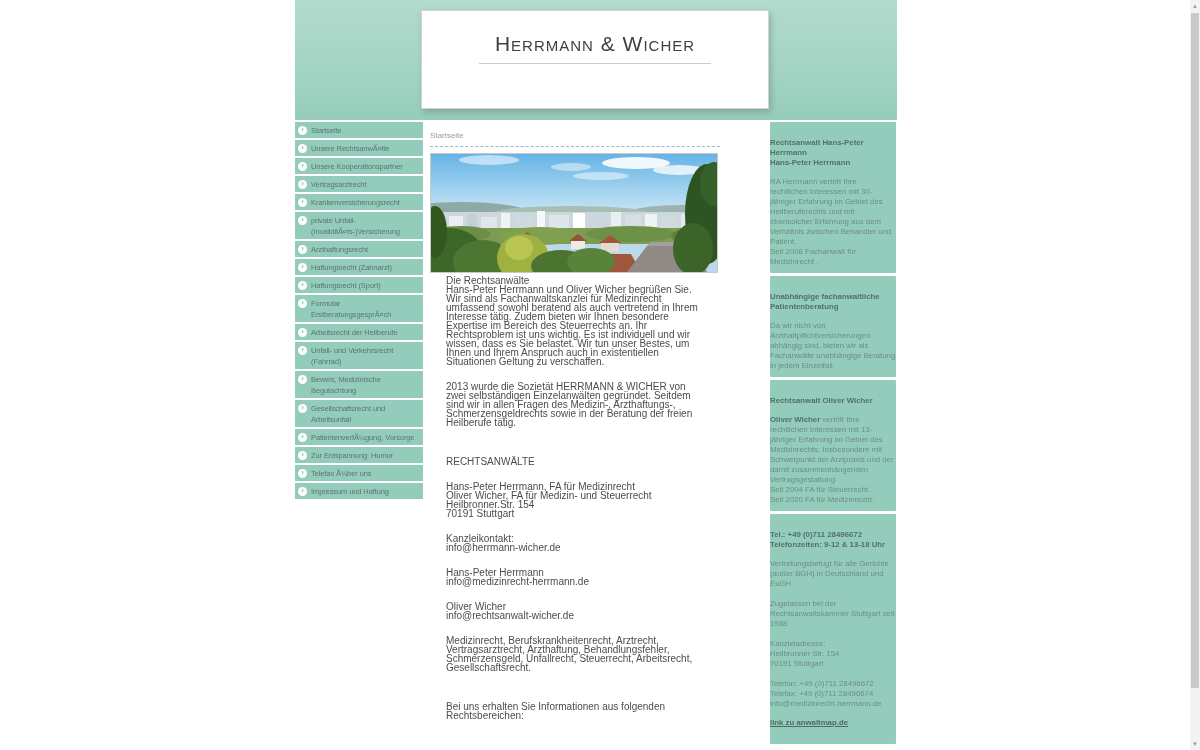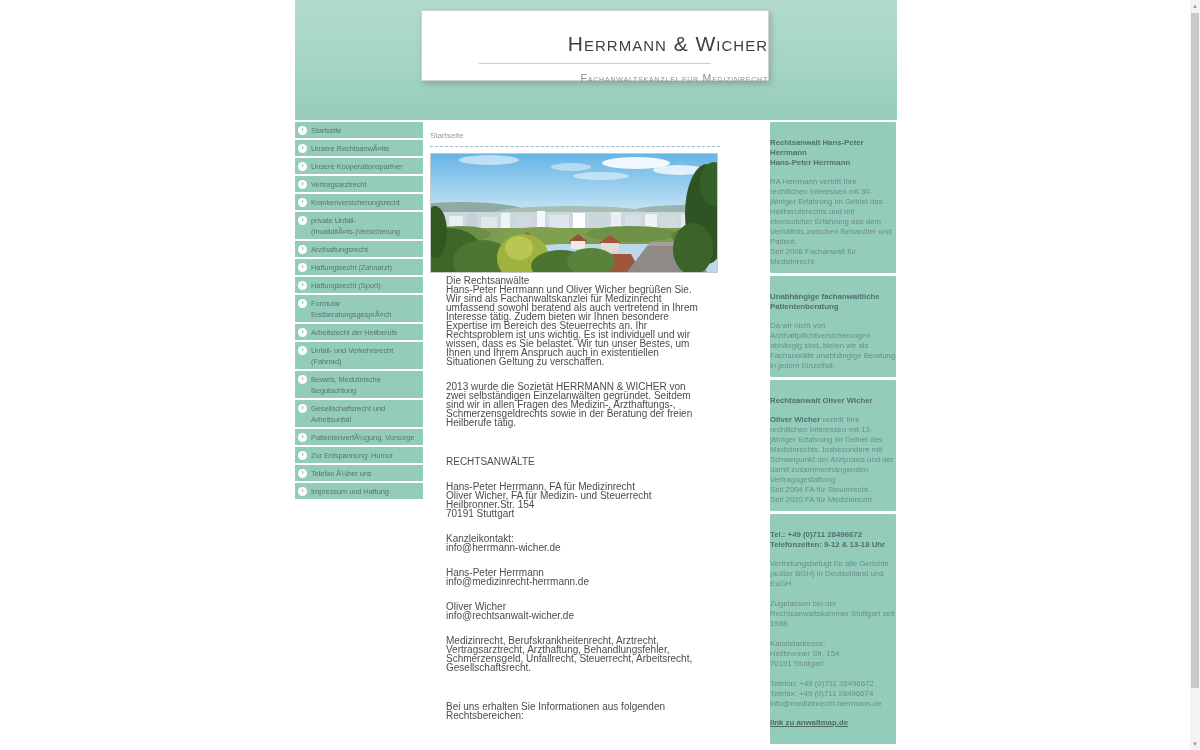--- a/index.html
+++ b/index.html
@@ -5,23 +5,23 @@
   html,body { margin:0; padding:0; }
   body {
     width:1200px; height:750px; position:relative; overflow:hidden;
     background:#ffffff; font-family:"Liberation Sans", sans-serif;
   }
   .site { position:absolute; left:295px; top:0; width:602px; height:750px; }
 
   
   .band { position:absolute; left:0; top:0; width:602px; height:120px;
     background:linear-gradient(180deg,#b2dbcc 0%,#a5d5c4 55%,#95ccba 100%); }
-  .logo { position:absolute; left:126px; top:10px; width:348px; height:71px;
+  .logo { position:absolute; left:126px; top:10px; width:348px; height:99px;
     box-sizing:border-box; background:#ffffff; border:1px solid #d2d2d2;
-    box-shadow:2px 3px 6px rgba(70,70,70,.28); text-align:right; padding-top:21px; }
+    box-shadow:2px 3px 6px rgba(70,70,70,.28); text-align:center; padding-top:21px; }
   .logo-title { font-variant:small-caps; font-size:21px; color:#3f3f3f; letter-spacing:1px; }
   .logo-divider { width:232px; border-top:1px solid #cccccc; margin:7px auto 8px; }
   .logo-sub { font-variant:small-caps; font-size:10.5px; color:#8f8f8f; letter-spacing:0.8px; }
 
   
   .menu { position:absolute; left:0; top:122px; width:128px; }
   .mi { display:flex; align-items:flex-start; background:#93ccbb; margin-bottom:2px;
     padding:2.5px 3px 2.5px 3px; cursor:pointer; }
   .mi-ic { flex:0 0 9px; width:9px; height:9px; border-radius:50%; background:#fcfdfd;
     color:#8cc6b4; font-size:8px; line-height:8px; text-align:center; font-weight:bold; margin:1px 4px 0 0; }
@@ -58,21 +58,20 @@
 </head>
 <body>
 
 <div class="site">
 
   <div class="band"></div>
 
   <div class="logo">
     <div class="logo-title">Herrmann &amp; Wicher</div>
     <div class="logo-divider"></div>
-    <div class="logo-sub">Fachanwaltskanzlei für Medizinrecht</div>
   </div>
 
   <nav class="menu">
     <div class="mi">
         <span class="mi-ic">›</span>
         <span class="mi-label">Startseite</span>
       </div>
     <div class="mi">
         <span class="mi-ic">›</span>
         <span class="mi-label">Unsere RechtsanwÃ¤lte</span>

